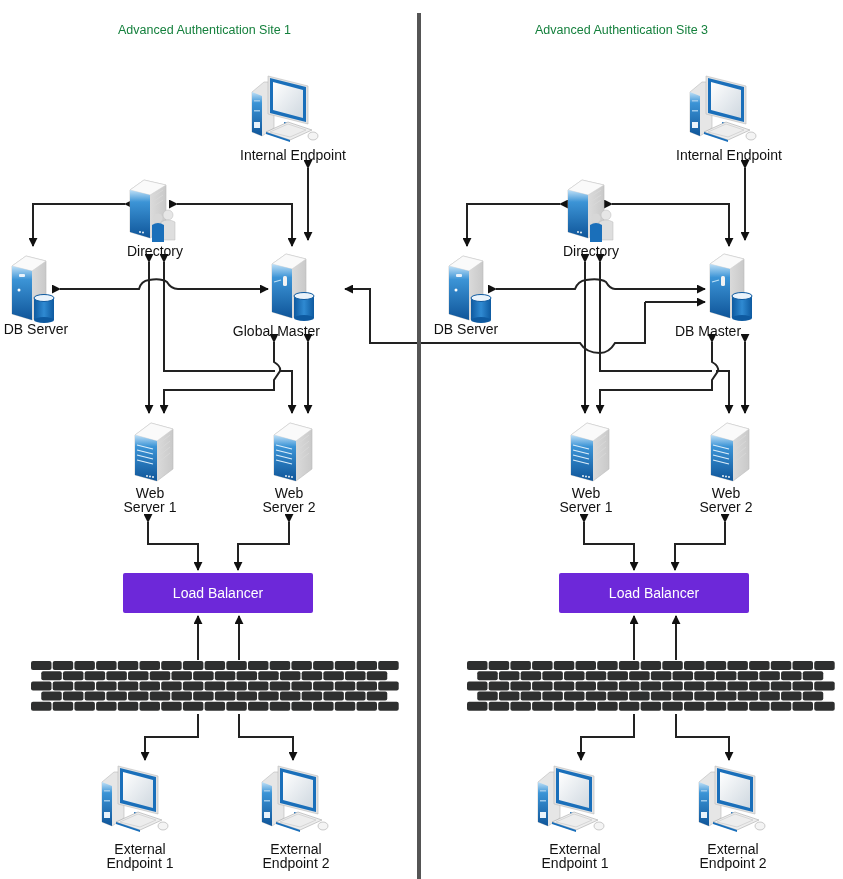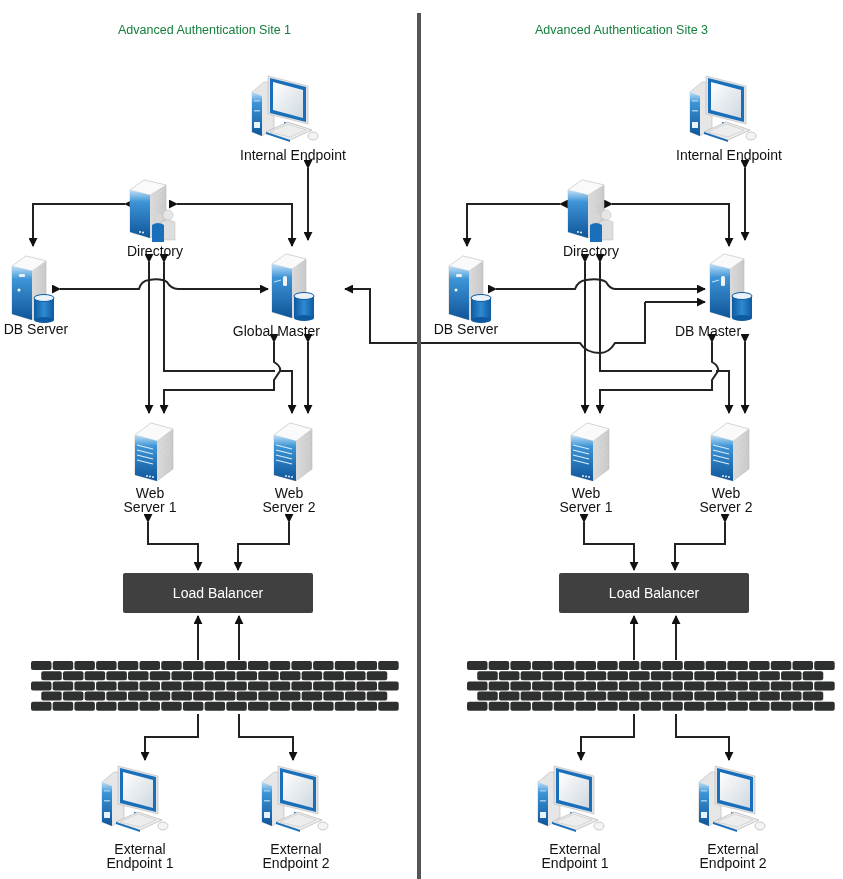--- a/index.html
+++ b/index.html
@@ -1,21 +1,21 @@
 <!DOCTYPE html>
 <html><head>
 <meta charset="utf-8">
 <style>
   html, body { margin:0; padding:0; background:#ffffff; }
   body { width:843px; height:879px; position:relative; overflow:hidden;
          font-family: "Liberation Sans", sans-serif; color:#111; }
   #canvas { position:absolute; left:0; top:0; width:843px; height:879px; }
   .lbl { position:absolute; font-size:14px; text-align:center; line-height:14px; color:#111; white-space:nowrap; }
   .title { position:absolute; font-size:12.5px; text-align:center; white-space:nowrap; color:#15803d; }
-  .lb { position:absolute; width:190px; height:40px; background:#404040; border-radius:2px;
+  .lb { position:absolute; width:190px; height:40px; background:#6d28d9; border-radius:2px;
         color:#fff; font-size:14px; display:flex; align-items:center; justify-content:center; }
   .divider { position:absolute; left:417px; top:13px; width:4px; height:866px; background:#555555; }
 </style>
 </head>
 <body>
 
 <svg id="canvas" xmlns="http://www.w3.org/2000/svg" width="843" height="879" viewBox="0 0 843 879">
   <defs>
     <marker id="ah" viewBox="0 0 10 10" refX="9" refY="5" markerWidth="9" markerHeight="9" markerUnits="userSpaceOnUse" orient="auto">
       <path d="M0,0 L10,5 L0,10 z" fill="#111"></path>

